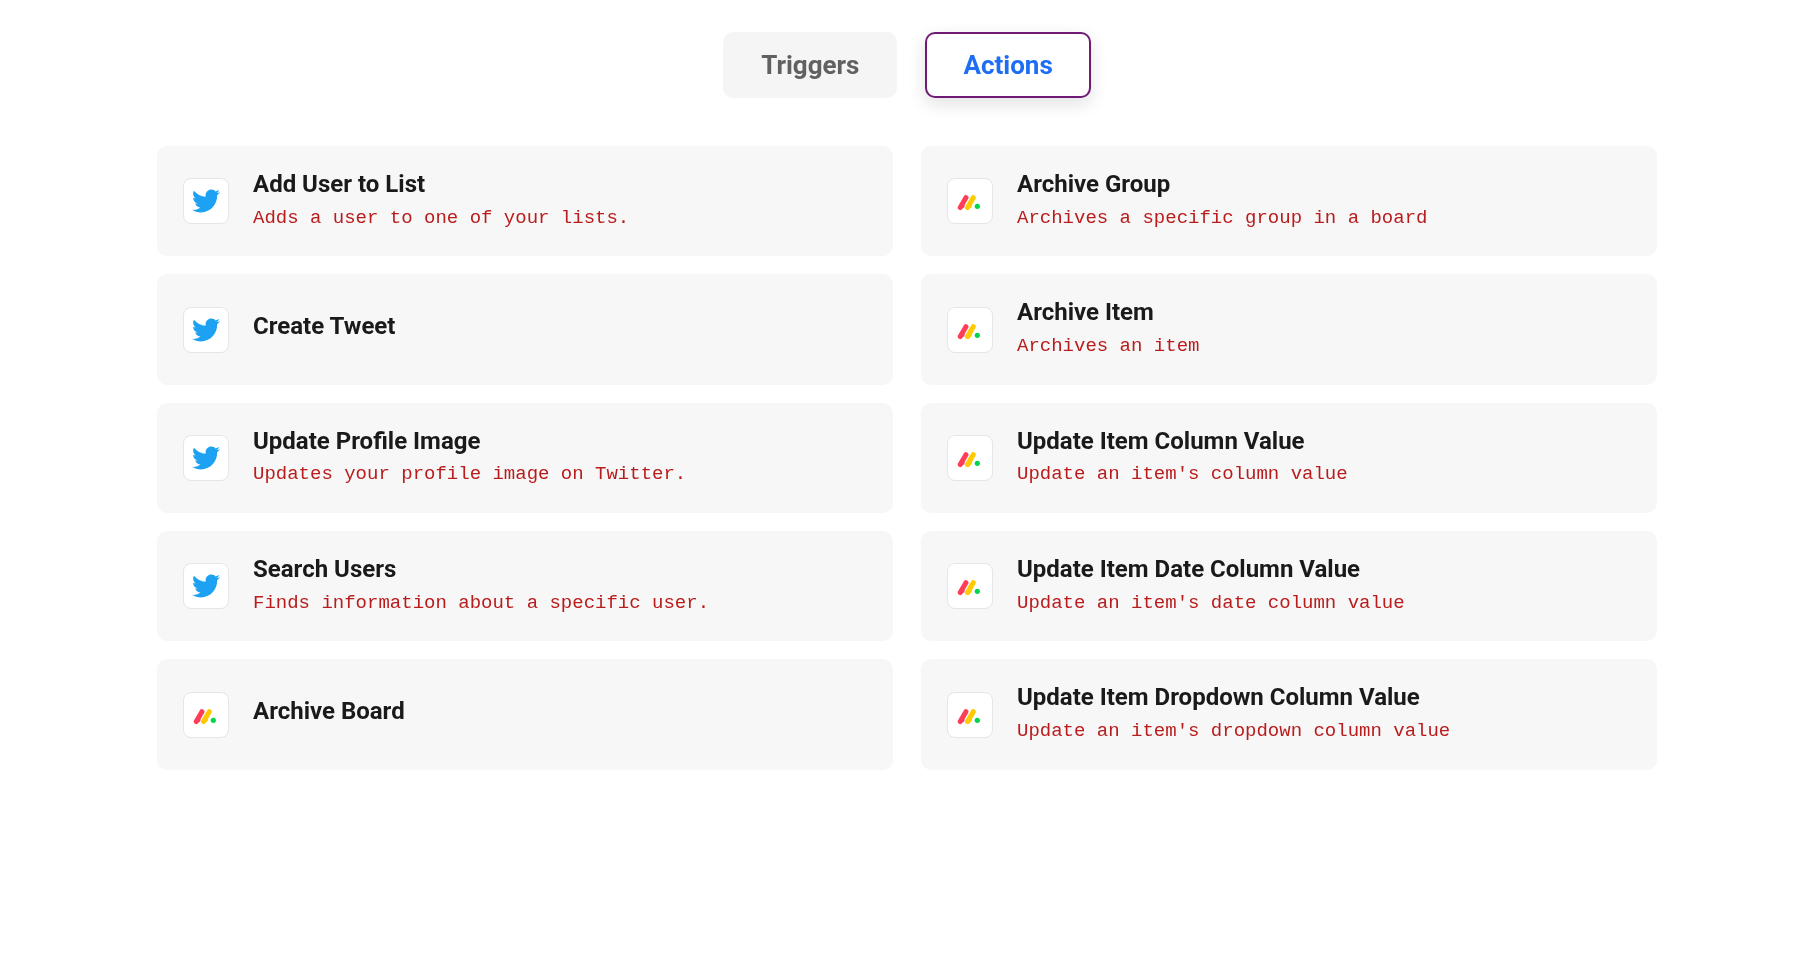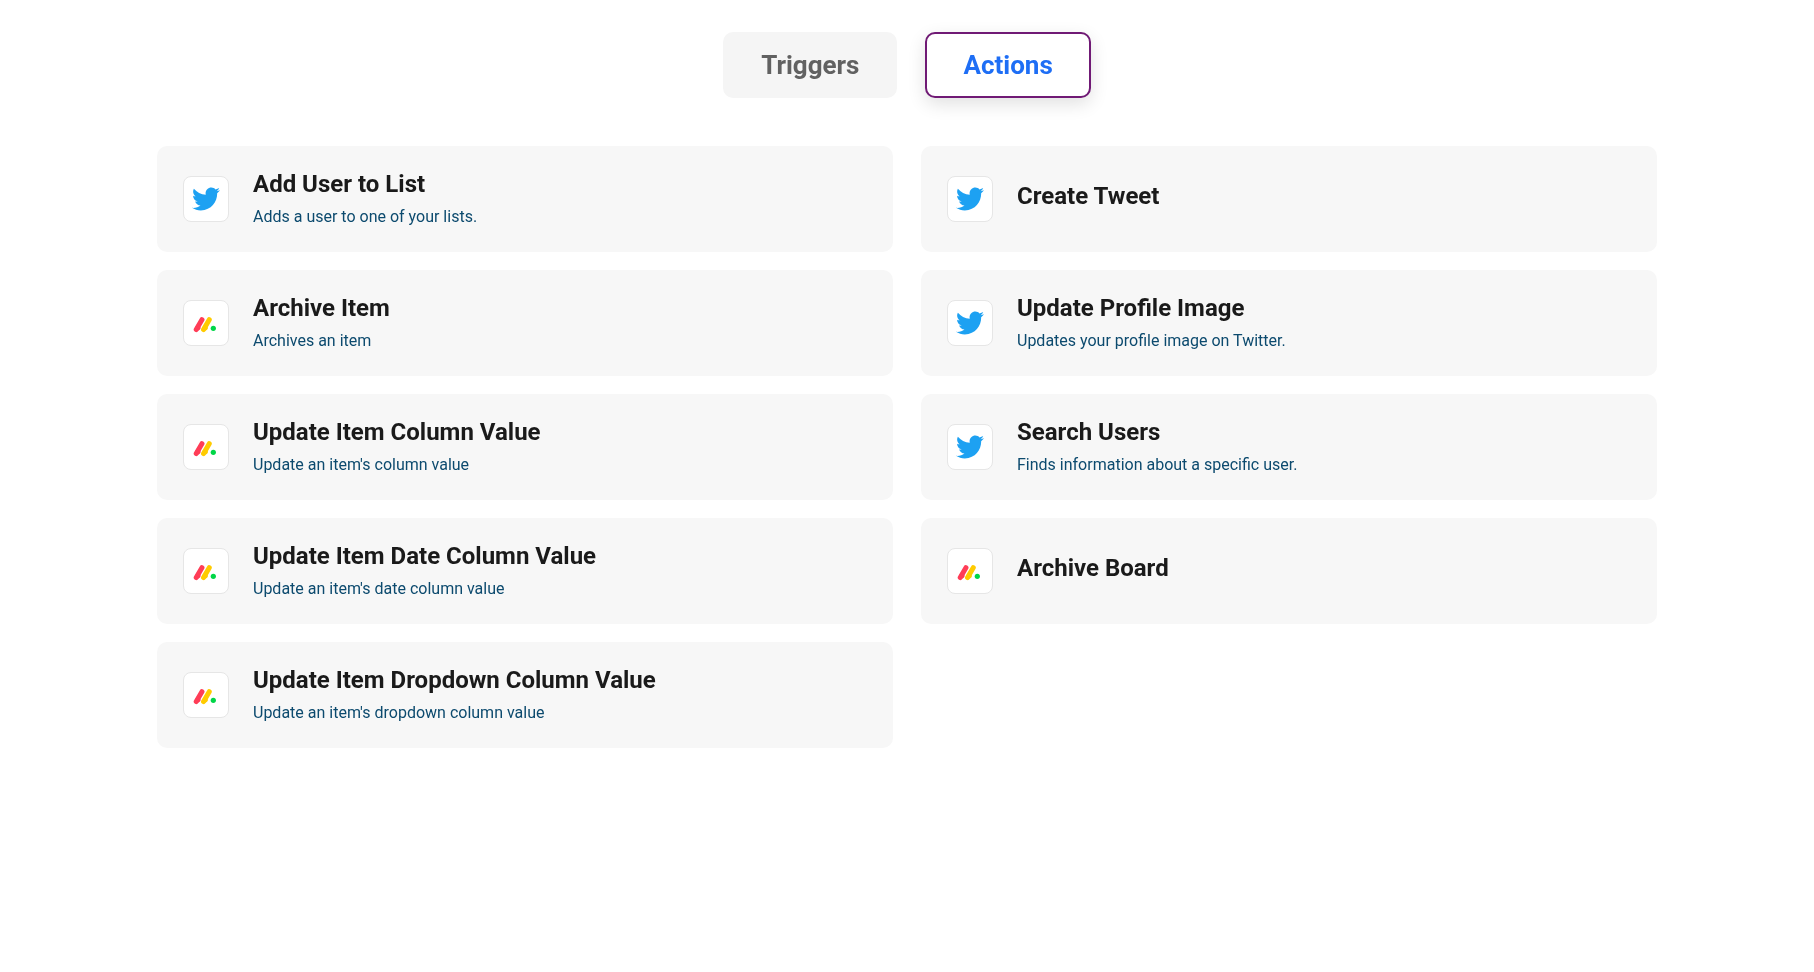--- a/index.html
+++ b/index.html
@@ -69,24 +69,25 @@
       min-width: 0;
     }
     .card-title {
       font-size: 24px;
       font-weight: 700;
       color: #1a1a1a;
       margin-bottom: 6px;
       line-height: 1.2;
     }
     .card-desc {
-      font-size: 16px;
+      font-size: 19px;
       font-weight: 400;
-      color: #0c4a6e;
+      color: #b91c1c;
       line-height: 1.45;
+      font-family: Liberation Mono, monospace;
     }
     .twitter-svg {
       width: 28px;
       height: 28px;
     }
     .monday-svg {
       width: 26px;
       height: 26px;
     }
   </style>
@@ -105,20 +106,35 @@
       <svg class="twitter-svg" viewBox="0 0 24 24" fill="#1DA1F2">
           <path d="M23.954 4.569c-.885.389-1.83.654-2.825.775 1.014-.611 1.794-1.574 2.163-2.723-.951.555-2.005.959-3.127 1.184-.896-.959-2.173-1.559-3.591-1.559-2.717 0-4.92 2.203-4.92 4.917 0 .39.045.765.127 1.124C7.691 8.094 4.066 6.13 1.64 3.161c-.427.722-.666 1.561-.666 2.475 0 1.71.87 3.213 2.188 4.096-.807-.026-1.566-.248-2.228-.616v.061c0 2.385 1.693 4.374 3.946 4.827-.413.111-.849.171-1.296.171-.314 0-.615-.03-.916-.086.631 1.953 2.445 3.377 4.604 3.417-1.68 1.319-3.809 2.105-6.102 2.105-.39 0-.779-.023-1.17-.067 2.189 1.394 4.768 2.209 7.557 2.209 9.054 0 14-7.497 14-13.987 0-.21 0-.42-.015-.63.961-.689 1.8-1.56 2.46-2.548l-.047-.02z"></path>
         </svg>
     </div>
     <div class="card-content">
       <div class="card-title">Add User to List</div>
       <div class="card-desc">Adds a user to one of your lists.</div>
     </div>
   </div>
 
+  <div class="card">
+    <div class="icon-box">
+      <svg class="monday-svg" viewBox="0 0 32 32">
+          <ellipse cx="6" cy="22" rx="3.2" ry="3.2" fill="#FF3D57" transform="rotate(-25 6 22)"></ellipse>
+          <path d="M 4 24 L 11 12" stroke="#FF3D57" stroke-width="6.2" stroke-linecap="round"></path>
+          <ellipse cx="15" cy="22" rx="3.2" ry="3.2" fill="#FFCB00" transform="rotate(-25 15 22)"></ellipse>
+          <path d="M 13 24 L 20 12" stroke="#FFCB00" stroke-width="6.2" stroke-linecap="round"></path>
+          <circle cx="25" cy="22.5" r="3.2" fill="#00D647"></circle>
+        </svg>
+    </div>
+    <div class="card-content">
+      <div class="card-title">Archive Group</div>
+      <div class="card-desc">Archives a specific group in a board</div>
+    </div>
+  </div>
 
   <div class="card">
     <div class="icon-box">
       <svg class="twitter-svg" viewBox="0 0 24 24" fill="#1DA1F2">
           <path d="M23.954 4.569c-.885.389-1.83.654-2.825.775 1.014-.611 1.794-1.574 2.163-2.723-.951.555-2.005.959-3.127 1.184-.896-.959-2.173-1.559-3.591-1.559-2.717 0-4.92 2.203-4.92 4.917 0 .39.045.765.127 1.124C7.691 8.094 4.066 6.13 1.64 3.161c-.427.722-.666 1.561-.666 2.475 0 1.71.87 3.213 2.188 4.096-.807-.026-1.566-.248-2.228-.616v.061c0 2.385 1.693 4.374 3.946 4.827-.413.111-.849.171-1.296.171-.314 0-.615-.03-.916-.086.631 1.953 2.445 3.377 4.604 3.417-1.68 1.319-3.809 2.105-6.102 2.105-.39 0-.779-.023-1.17-.067 2.189 1.394 4.768 2.209 7.557 2.209 9.054 0 14-7.497 14-13.987 0-.21 0-.42-.015-.63.961-.689 1.8-1.56 2.46-2.548l-.047-.02z"></path>
         </svg>
     </div>
     <div class="card-content">
       <div class="card-title">Create Tweet</div>
     </div>

